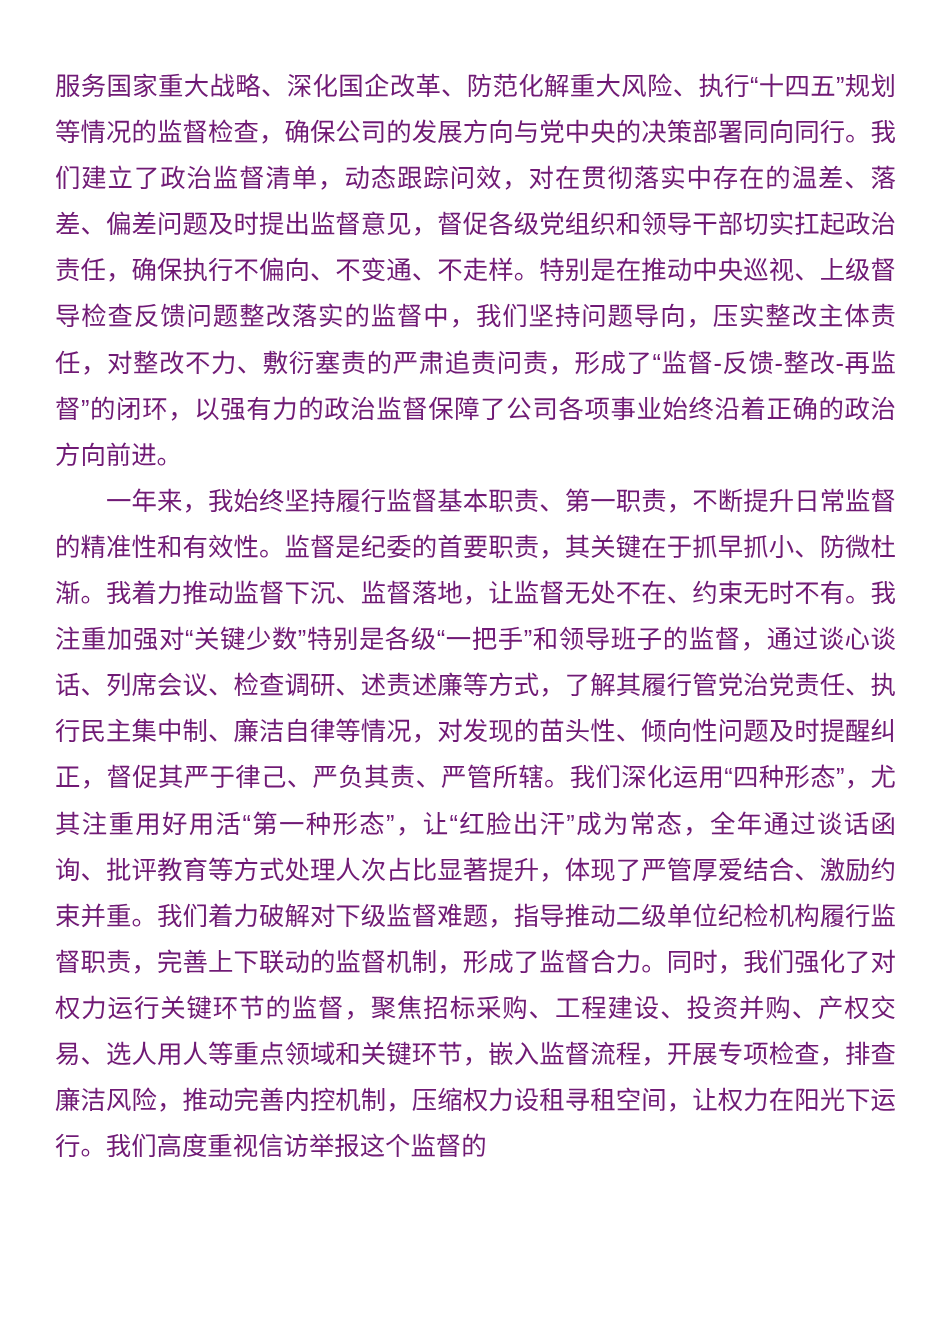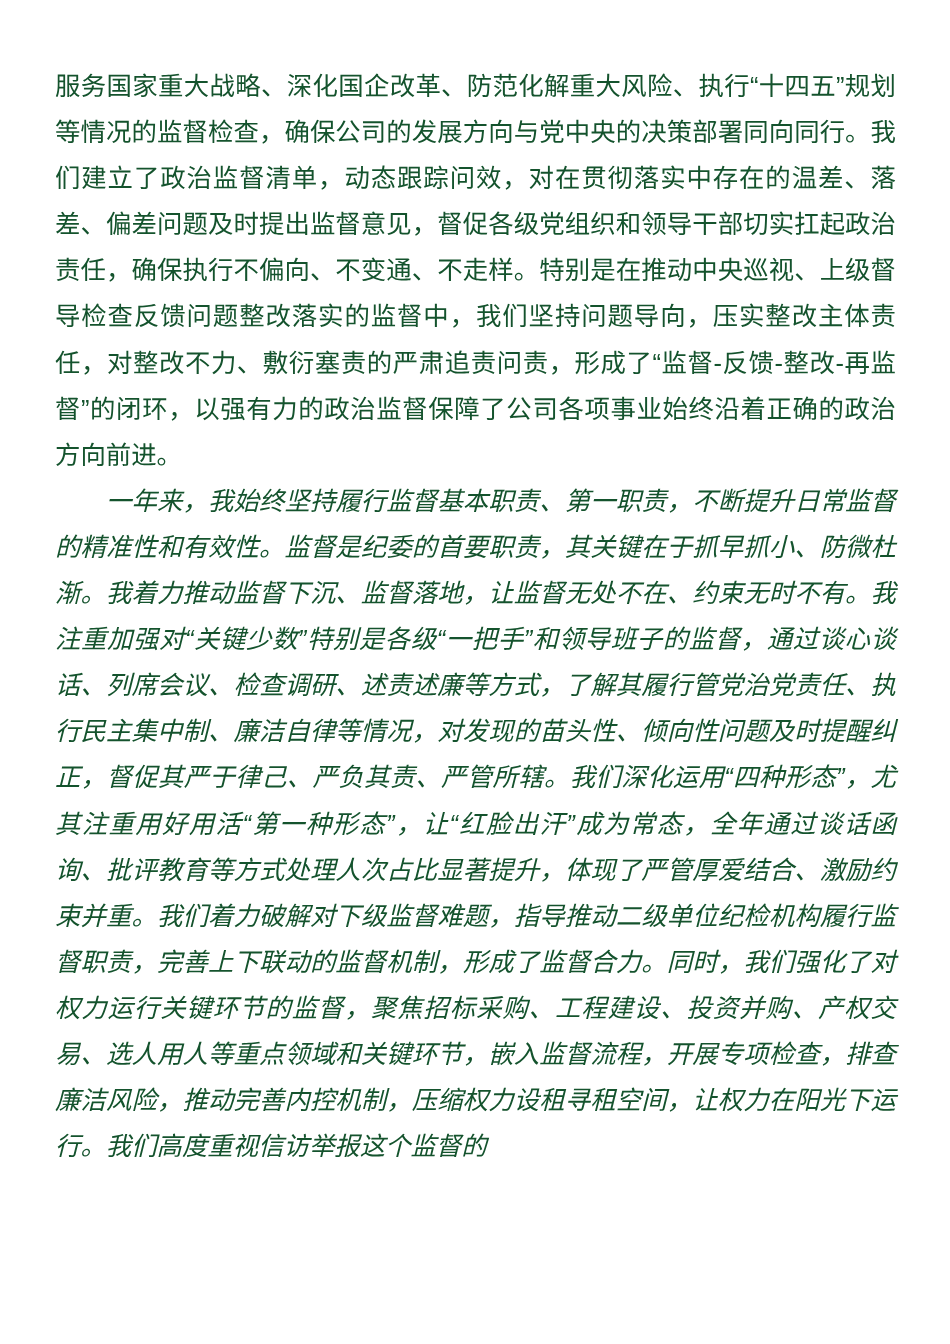--- a/index.html
+++ b/index.html
@@ -25,37 +25,36 @@
   #text-column {
     position: absolute;
     left: 55px;
     top: 63px;
     width: 841px;
   }
 
   .doc-paragraph {
     margin: 0;
     padding: 0;
-    color: #14532d;
+    color: #701a75;
     font-family: "Liberation Sans", "DejaVu Sans", sans-serif;
     font-size: 25.4px;
     line-height: 46.1px;
     text-align: justify;
     text-justify: inter-character;
     text-align-last: left;
     letter-spacing: 0px;
     word-break: break-all;
     overflow-wrap: break-word;
     white-space: normal;
     -webkit-font-smoothing: antialiased;
   }
 
   .doc-paragraph.indent {
     text-indent: 51px;
-    font-style: italic;
   }
 </style>
 </head>
 <body>
 
 <div id="page">
 
   <div id="text-column">
 
     <p class="doc-paragraph">服务国家重大战略、深化国企改革、防范化解重大风险、执行“十四五”规划等情况的监督检查，确保公司的发展方向与党中央的决策部署同向同行。我们建立了政治监督清单，动态跟踪问效，对在贯彻落实中存在的温差、落差、偏差问题及时提出监督意见，督促各级党组织和领导干部切实扛起政治责任，确保执行不偏向、不变通、不走样。特别是在推动中央巡视、上级督导检查反馈问题整改落实的监督中，我们坚持问题导向，压实整改主体责任，对整改不力、敷衍塞责的严肃追责问责，形成了“监督-反馈-整改-再监督”的闭环，以强有力的政治监督保障了公司各项事业始终沿着正确的政治方向前进。</p>

